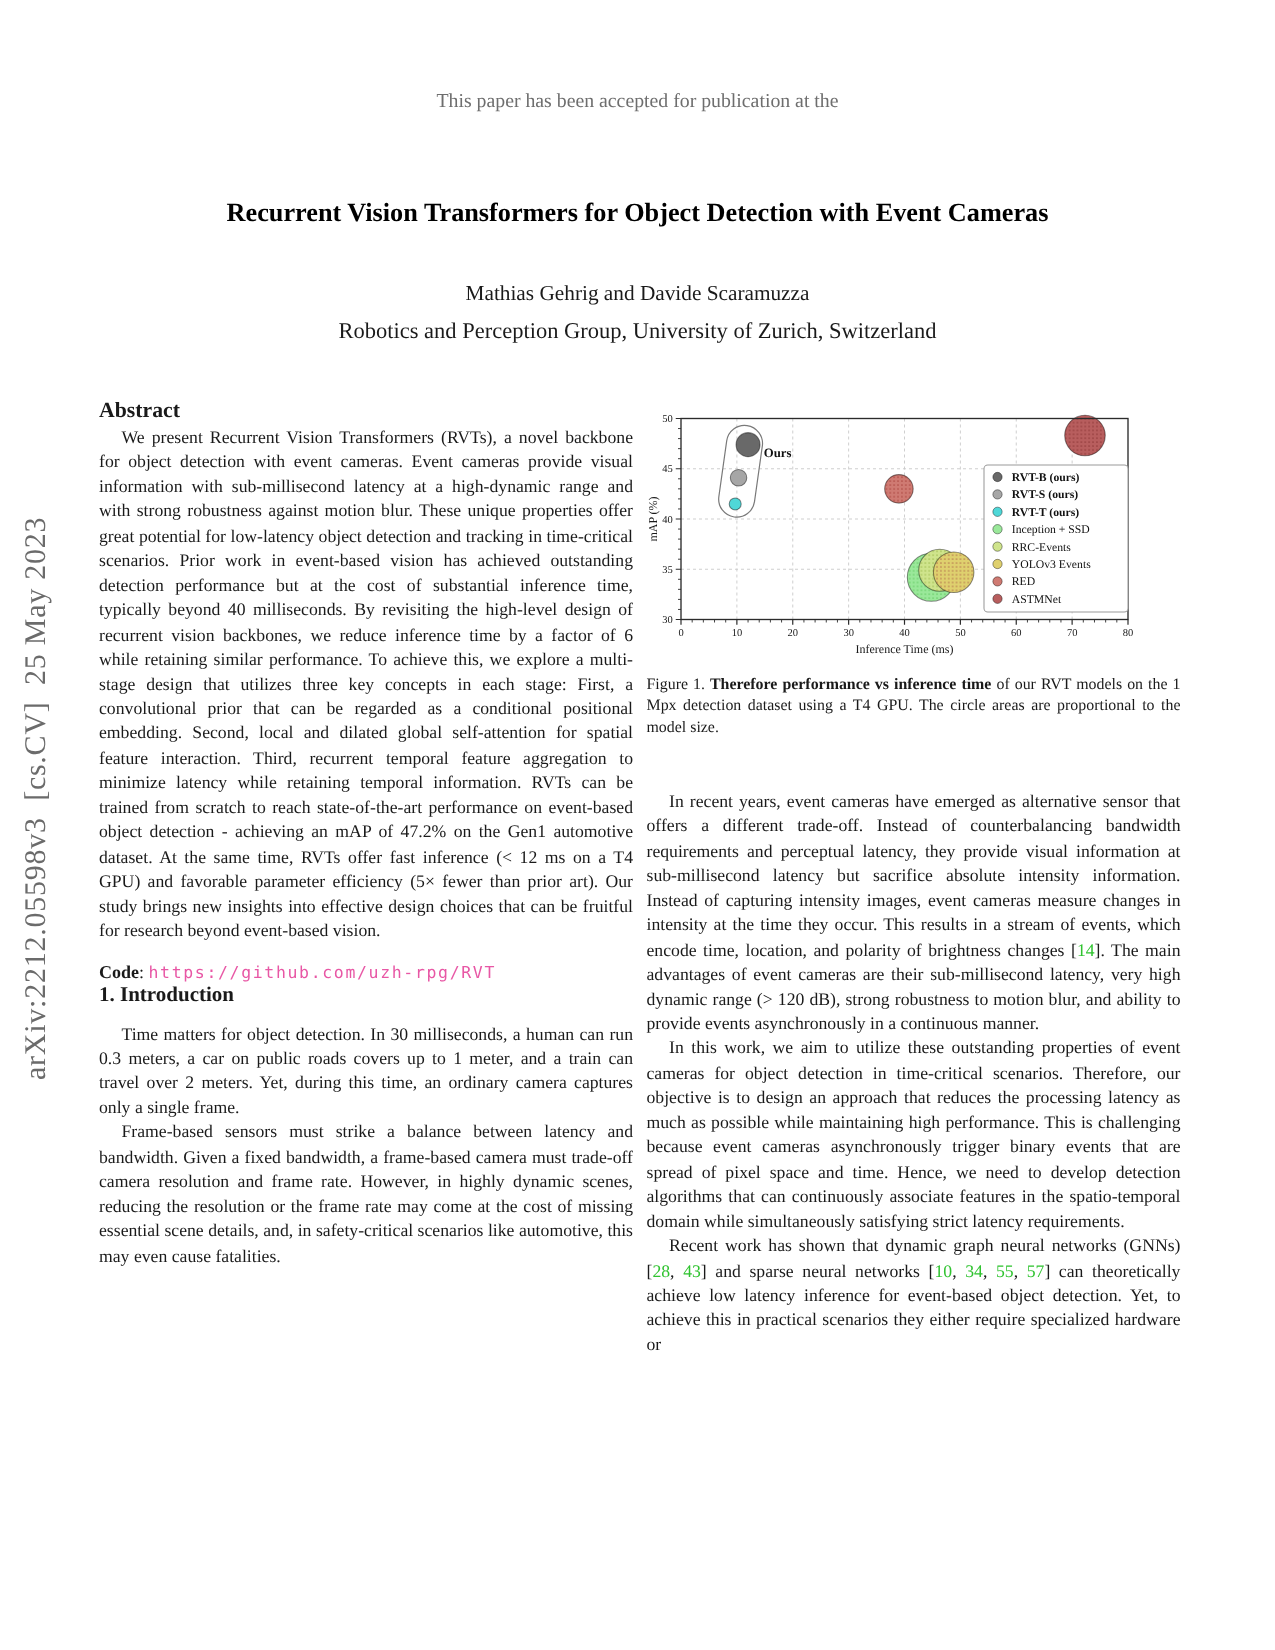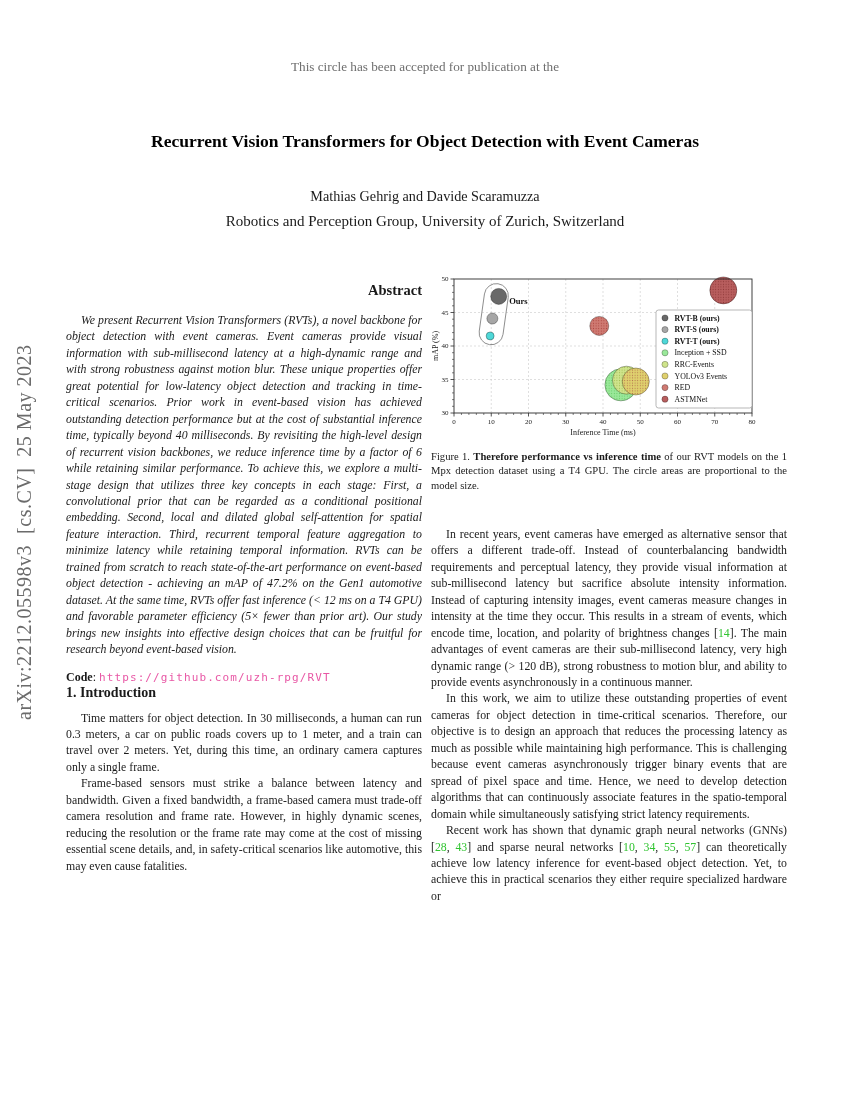--- a/index.html
+++ b/index.html
@@ -10,44 +10,44 @@
   .accept-note{color:#6e6e6e;font-size:13.2px;line-height:21px;}
   .paper-title{font-weight:bold;font-size:17.5px;color:#000;}
   .authors{font-size:14.2px;}
   .affiliation{font-size:15px;}
   .banner{position:absolute;left:13px;top:270px;height:524px;writing-mode:vertical-rl;
           transform:rotate(180deg);text-align:center;font-size:20px;color:#6b6b6b;
           letter-spacing:0.5px;white-space:pre;}
   .col{position:absolute;width:356px;}
   #col-left{left:66px;top:266px;}
   #col-right{left:431px;top:270px;}
-  .abstract-h{text-align:right;font-weight:bold;font-size:14.5px;margin-top:16px;}
+  .abstract-h{text-align:left;font-weight:bold;font-size:14.5px;}
   .section-h{font-weight:bold;font-size:14px;margin-bottom:9px;}
   .para{font-size:11.8px;line-height:16.45px;text-align:justify;hyphens:auto;-webkit-hyphens:auto;}
   .para.ind{text-indent:15px;}
-  .abstract-body{font-style:italic;margin-top:13px;}
+  .abstract-body{}
   .code-line{margin-top:12px;font-size:12px;}
   .code-label{font-weight:bold;}
   .code-url{font-family:"DejaVu Sans Mono","Liberation Mono",monospace;
             color:#e857a5;font-size:11px;letter-spacing:1.1px;}
   .cite{color:#30c330;}
   .fig-caption{margin-top:8px;font-size:10.6px;line-height:14.3px;text-align:justify;hyphens:auto;}
   .cap-bold{font-weight:bold;}
   .rc-p1{margin-top:33px;}
   #chart-wrap{width:356px;height:172px;}
   svg text{font-family:"Liberation Serif","DejaVu Serif",serif;}
 </style>
 </head>
 <body>
 
 <div id="page">
 
   <div class="banner">arXiv:2212.05598v3  [cs.CV]  25 May 2023</div>
 
-  <div class="centered accept-note" style="top:56px;">This circle has been accepted for publication at the</div>
+  <div class="centered accept-note" style="top:56px;">This paper has been accepted for publication at the</div>
 
   <div class="centered authors" style="top:188px;">Mathias Gehrig and Davide Scaramuzza</div>
   <div class="centered paper-title" style="top:131px;">Recurrent Vision Transformers for Object Detection with Event Cameras</div>
   <div class="centered affiliation" style="top:213px;">Robotics and Perception Group, University of Zurich, Switzerland</div>
 
   <div class="col" id="col-left">
     <div class="abstract-h">Abstract</div>
     <div class="para ind abstract-body">We present Recurrent Vision Transformers (RVTs), a novel backbone for object detection with event cameras. Event cameras provide visual information with sub-millisecond latency at a high-dynamic range and with strong robustness against motion blur. These unique properties offer great potential for low-latency object detection and tracking in time-critical scenarios. Prior work in event-based vision has achieved outstanding detection performance but at the cost of substantial inference time, typically beyond 40 milliseconds. By revisiting the high-level design of recurrent vision backbones, we reduce inference time by a factor of 6 while retaining similar performance. To achieve this, we explore a multi-stage design that utilizes three key concepts in each stage: First, a convolutional prior that can be regarded as a conditional positional embedding. Second, local and dilated global self-attention for spatial feature interaction. Third, recurrent temporal feature aggregation to minimize latency while retaining temporal information. RVTs can be trained from scratch to reach state-of-the-art performance on event-based object detection - achieving an mAP of 47.2% on the Gen1 automotive dataset. At the same time, RVTs offer fast inference (&lt; 12 ms on a T4 GPU) and favorable parameter efficiency (5× fewer than prior art). Our study brings new insights into effective design choices that can be fruitful for research beyond event-based vision.</div>
     <div class="code-line">
       <span class="code-label">Code</span><span>: </span><span class="code-url">https://github.com/uzh-rpg/RVT</span>

